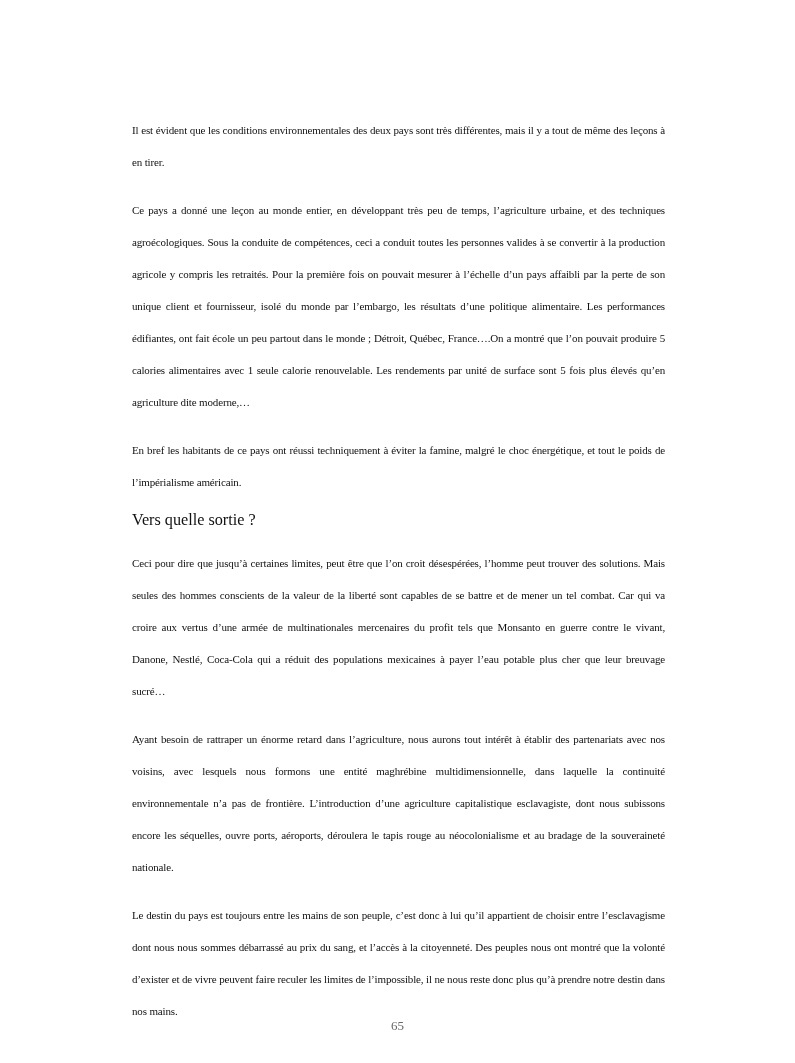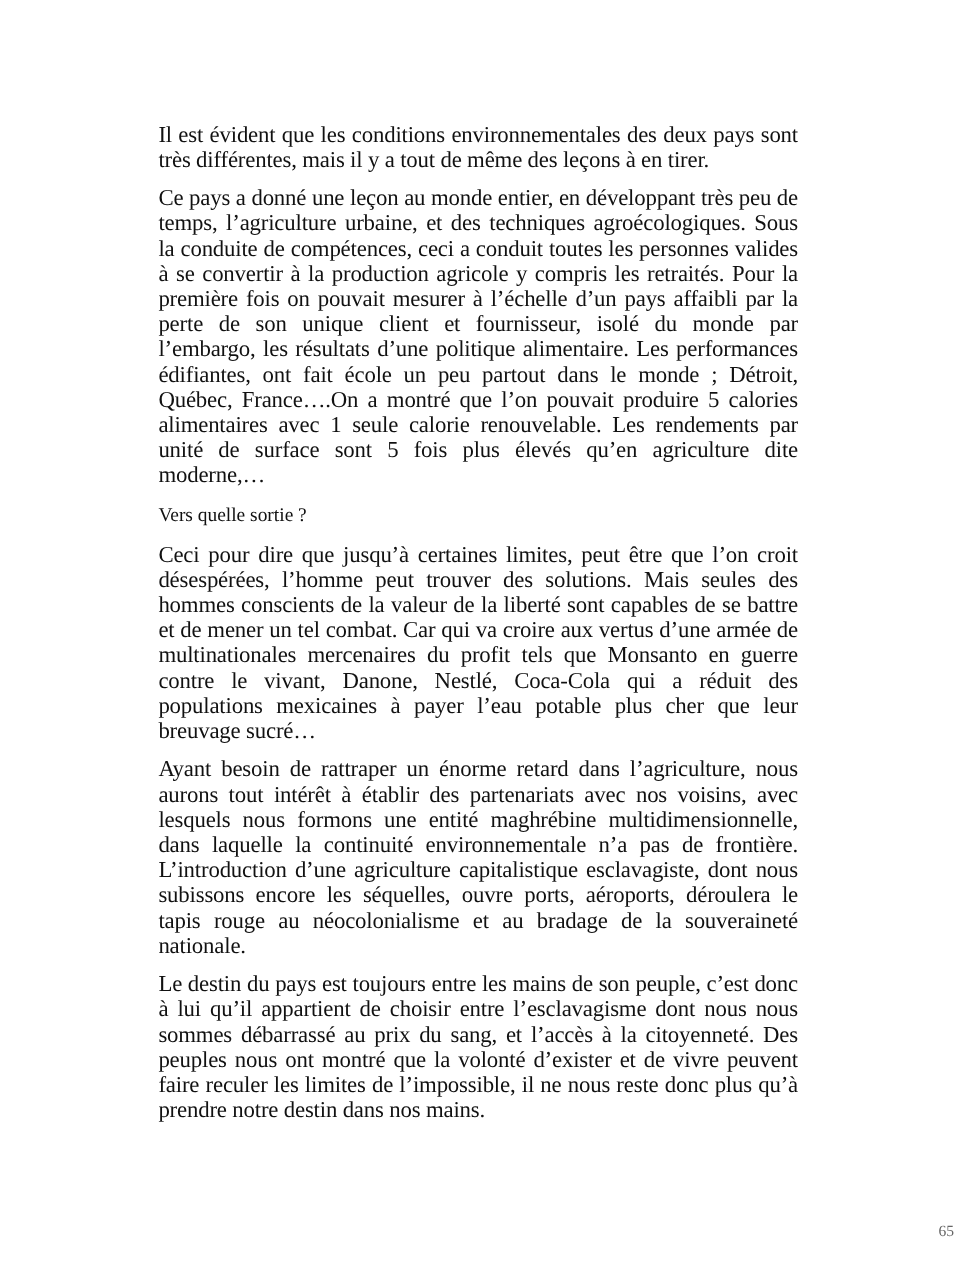--- a/index.html
+++ b/index.html
@@ -15,49 +15,50 @@
     font-family: "Liberation Serif", "DejaVu Serif", serif;
     color: #111111;
   }
   .page {
     position: absolute;
     left: 132px;
     top: 98px;
     width: 533px;
   }
   .para {
-    margin: 4px 0 11px 0;
-    font-size: 19px;
-    line-height: 21px;
+    margin: 16px 0 11px 0;
+    font-size: 11px;
+    line-height: 32px;
     text-align: justify;
     text-align-last: left;
     letter-spacing: -0.15px;
   }
   .heading {
     margin: 0 0 12px 0;
     font-size: 16.2px;
     line-height: 22.4px;
     font-weight: normal;
   }
   .page-number {
     position: absolute;
     left: 0;
     width: 795px;
     top: 1018px;
-    text-align: right;
+    text-align: center;
     font-size: 13px;
     color: #666666;
   }
 </style>
 </head>
 <body>
 
 <div class="page">
   <p class="para">Il est évident que les conditions environnementales des deux pays sont très différentes, mais il y a tout de même des leçons à en tirer.</p>
   <p class="para">Ce pays a donné une leçon au monde entier, en développant très peu de temps, l’agriculture urbaine, et des techniques agroécologiques. Sous la conduite de compétences, ceci a conduit toutes les personnes valides à se convertir à la production agricole y compris les retraités. Pour la première fois on pouvait mesurer à l’échelle d’un pays affaibli par la perte de son unique client et fournisseur, isolé du monde par l’embargo, les résultats d’une politique alimentaire. Les performances édifiantes, ont fait école un peu partout dans le monde ; Détroit, Québec, France….On a montré que l’on pouvait produire 5 calories alimentaires avec 1 seule calorie renouvelable. Les rendements par unité de surface sont 5 fois plus élevés qu’en agriculture dite moderne,…</p>
+  <p class="para">En bref les habitants de ce pays ont réussi techniquement à éviter la famine, malgré le choc énergétique, et tout le poids de l’impérialisme américain.</p>
 
   <p class="heading">Vers quelle sortie ?</p>
 
   <p class="para">Ceci pour dire que jusqu’à certaines limites, peut être que l’on croit désespérées, l’homme peut trouver des solutions. Mais seules des hommes conscients de la valeur de la liberté sont capables de se battre et de mener un tel combat. Car qui va croire aux vertus d’une armée de multinationales mercenaires du profit tels que Monsanto en guerre contre le vivant, Danone, Nestlé, Coca-Cola qui a réduit des populations mexicaines à payer l’eau potable plus cher que leur breuvage sucré…</p>
   <p class="para">Ayant besoin de rattraper un énorme retard dans l’agriculture, nous aurons tout intérêt à établir des partenariats avec nos voisins, avec lesquels nous formons une entité maghrébine multidimensionnelle, dans laquelle la continuité environnementale n’a pas de frontière. L’introduction d’une agriculture capitalistique esclavagiste, dont nous subissons encore les séquelles, ouvre ports, aéroports, déroulera le tapis rouge au néocolonialisme et au bradage de la souveraineté nationale.</p>
   <p class="para">Le destin du pays est toujours entre les mains de son peuple, c’est donc à lui qu’il appartient de choisir entre l’esclavagisme dont nous nous sommes débarrassé au prix du sang, et l’accès à la citoyenneté. Des peuples nous ont montré que la volonté d’exister et de vivre peuvent faire reculer les limites de l’impossible, il ne nous reste donc plus qu’à prendre notre destin dans nos mains.</p>
 
 </div>
 
 <div class="page-number">65</div>

